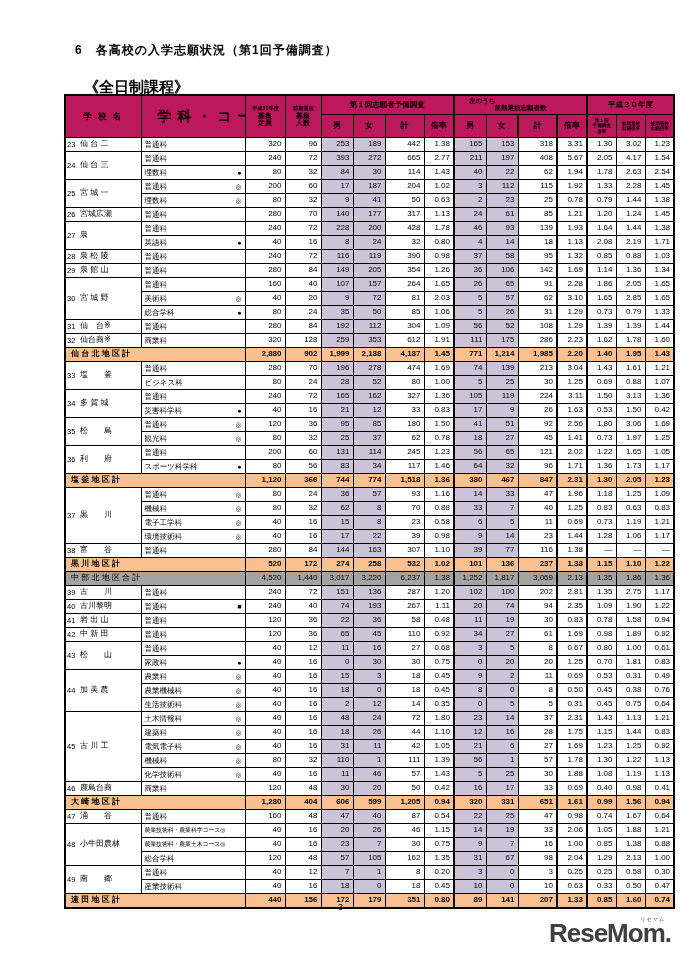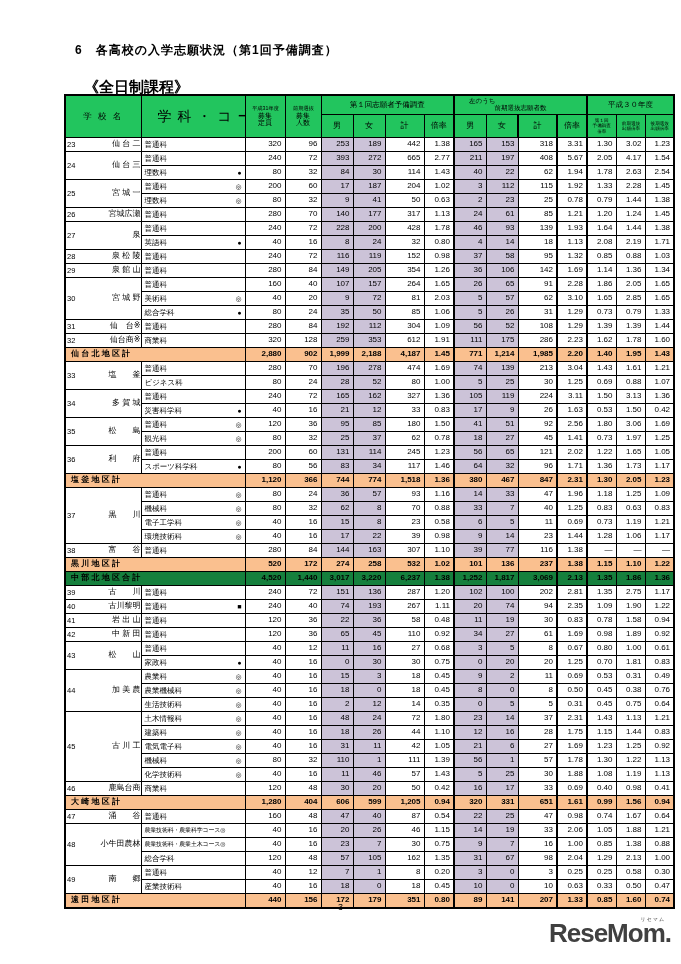--- a/index.html
+++ b/index.html
@@ -17,43 +17,43 @@
   }
   .table-wrap{position:absolute;left:64px;top:94px;width:612px;}
   table{
     border-collapse:collapse;table-layout:fixed;width:611px;
     border:2px solid #000;
   }
   th,td{
     border:1px solid #000;overflow:hidden;white-space:nowrap;
     padding:0;line-height:1.05;
   }
-  thead th{font-weight:normal;background:#22c55e;vertical-align:middle;text-align:center;}
+  thead th{font-weight:bold;background:#be185d;vertical-align:middle;text-align:center;}
   th.h-school{font-size:8.5px;letter-spacing:2px;}
   th.h-course{font-size:14px;letter-spacing:1px;padding-left:16px;}
   th.h-stack span{display:block;}
   th.h-stack .tiny{font-size:5.5px;transform:scale(.95);}
   th.h-stack .ln{font-size:7px;}
   th.h-group{font-size:7.5px;}
   th.h-group .g2a{display:block;font-size:6.5px;text-align:left;padding-left:14px;}
   th.h-group .g2b{display:block;font-size:6.5px;}
   th.h-sub{font-size:8px;}
   th.h-h30{font-size:5px;}
   th.h-h30 span{display:block;transform:scale(.92);}
   tbody td{height:13px;font-size:8px;}
   tbody tr{height:13px;}
   td.num{text-align:right;padding-right:3px;}
   td.purple{background:#CCC3D8;}
   tr.district td{background:#FAC08F;font-weight:bold;}
-  tr.region td{background:#15803d;font-weight:bold;}
+  tr.region td{background:#a3a3a3;font-weight:normal;}
   td.label-cell{text-align:left;padding-left:5px;font-size:8px;}
   td.school-cell{vertical-align:middle;}
   .school-flex{display:flex;align-items:center;width:100%;}
   .snum{font-size:7.5px;width:13px;flex:none;padding-left:1px;text-align:left;}
-  .sname{flex:1;text-align:right;font-size:8px;}
+  .sname{flex:1;text-align:left;font-size:8px;}
   td.course-cell{vertical-align:middle;}
   .course-flex{display:flex;align-items:center;justify-content:space-between;padding:0 3px;}
   .ctext{font-size:7.5px;}
   td.course-cell.small .ctext{font-size:6px;letter-spacing:-0.2px;}
   .mark{font-size:7px;flex:none;}
   
   .gl{border-left-width:2px !important;}
   thead tr:first-child th{height:18px;}
   thead tr:last-child th{height:22px;}
   .page-number{
@@ -342,21 +342,21 @@
           </td>
           <td class="course-cell">
             <span class="course-flex">
               <span class="ctext">普通科</span>
             </span>
           </td>
           <td class="num c0">240</td>
           <td class="num c1">72</td>
           <td class="num c2 purple">116</td>
           <td class="num c3 purple">119</td>
-          <td class="num c4">152</td>
+          <td class="num c4">390</td>
           <td class="num c5">0.98</td>
           <td class="num c6 gl purple">37</td>
           <td class="num c7 purple">58</td>
           <td class="num c8">95</td>
           <td class="num c9 gl">1.32</td>
           <td class="num c10 gl">0.85</td>
           <td class="num c11">0.88</td>
           <td class="num c12">1.03</td>
         </tr>
         <tr>

